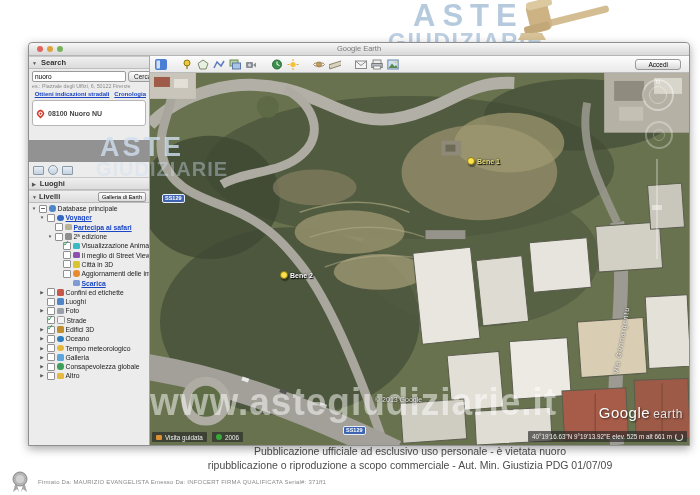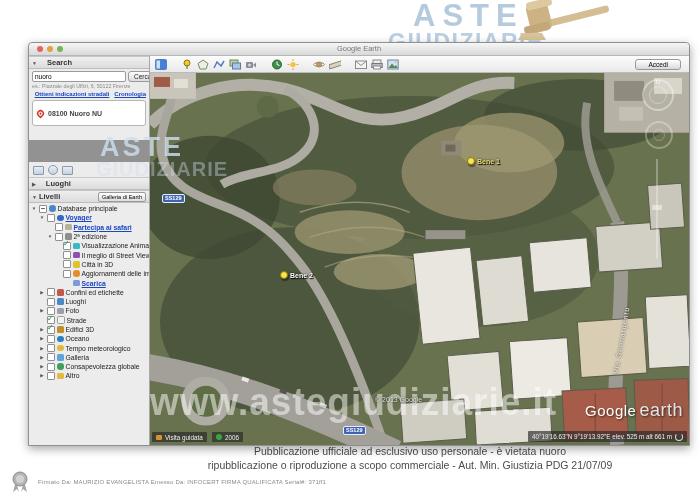--- a/index.html
+++ b/index.html
@@ -19,21 +19,21 @@
   .titlebar{height:12px;background:linear-gradient(#f6f6f6,#d8d8d8);border-bottom:1px solid #b5b5b5;
     border-radius:4px 4px 0 0;position:relative;flex:none}
   .tl{position:absolute;top:3px;width:6px;height:6px;border-radius:50%}
   .tl.r{left:8px;background:#e2645c}.tl.y{left:18px;background:#e0a33c}.tl.g{left:28px;background:#77b35a}
   .wtitle{position:absolute;left:0;right:0;top:1px;text-align:center;font-size:7.5px;color:#7a7a7a}
   .winbody{flex:1;display:flex;min-height:0}
   
   .sidebar{width:120px;flex:none;background:#ececec;border-right:1px solid #a8a8a8;
     font-size:7px;color:#333;position:relative;overflow:hidden}
   .phead{display:flex;align-items:center;height:11px;background:linear-gradient(#efefef,#dcdcdc);
-    border-top:1px solid #c7c7c7;border-bottom:1px solid #bdbdbd;font-weight:bold;font-size:7.5px;padding:0 3px;gap:10px}
+    border-top:1px solid #c7c7c7;border-bottom:1px solid #bdbdbd;font-weight:bold;font-size:7.5px;padding:0 3px;gap:4px}
   .phead .tri{font-size:5px;color:#555}
   .srow{display:flex;gap:2px;padding:2px 3px 1px}
   .sinput{flex:1;height:9px;font-size:6.5px;border:1px solid #9a9a9a;border-radius:2px;padding:0 2px;
     font-family:"Liberation Sans",sans-serif}
   .btn{font-size:6.5px;border:1px solid #9a9a9a;border-radius:3px;background:linear-gradient(#fdfdfd,#dcdcdc);
     padding:1px 5px;color:#222}
   .hint{font-size:5.3px;color:#8a8a8a;padding:0 3px;white-space:nowrap;overflow:hidden}
   .sblinks{display:flex;gap:5px;justify-content:flex-end;padding:2px 3px 1px;font-size:6px}
   .blue{color:#1a46c4;font-weight:bold;text-decoration:underline;cursor:pointer}
   .rescard{margin:2px 3px;background:#fff;border:1px solid #b5b5b5;border-radius:3px;height:24px;
@@ -101,21 +101,21 @@
   .compass .n{position:absolute;left:50%;top:-2px;transform:translateX(-50%);font-size:6px;color:rgba(255,255,255,.85)}
   .lookring{position:absolute;left:495px;top:48px;width:24px;height:24px;border:2px solid rgba(255,255,255,.3);border-radius:50%}
   .lookring::after{content:"";position:absolute;inset:6px;border:1.5px solid rgba(255,255,255,.25);border-radius:50%}
   .zslider{position:absolute;left:506px;top:86px;width:2px;height:100px;background:rgba(255,255,255,.3)}
   .zhandle{position:absolute;left:502px;top:132px;width:10px;height:5px;background:rgba(255,255,255,.45);border-radius:1px}
   .wm-www{position:absolute;left:0px;bottom:22px;font-size:37px;letter-spacing:1px;color:rgba(255,255,255,.5);
     white-space:nowrap;font-weight:bold;transform:scaleY(1.05)}
   .copyr{position:absolute;left:225px;bottom:42px;font-size:7px;color:rgba(255,255,255,.85);text-shadow:0 0 2px #000}
   .gel{position:absolute;right:6px;bottom:24px;color:#fff;text-shadow:1px 1px 2px rgba(0,0,0,.6);font-size:15px;
     letter-spacing:.5px}
-  .gel .earth{color:#e3e3e3;font-size:18px;margin-left:3px}
+  .gel .earth{color:#e3e3e3;font-size:12px;margin-left:3px}
   .chip{position:absolute;bottom:3px;background:rgba(40,40,40,.66);color:#eee;font-size:6.3px;
     padding:1.5px 4px;border-radius:1px;display:flex;align-items:center;gap:3px;white-space:nowrap}
   .chip .dot{width:6px;height:6px;border-radius:50%;background:#37a93c;flex:none}
   .chip .cam{width:6px;height:5px;background:#d98f33;border-radius:1px;flex:none}
   .chip .spin{width:6px;height:6px;border:1.5px solid rgba(255,255,255,.8);border-top-color:transparent;border-radius:50%;flex:none}
   
   .wm-band{position:absolute;left:29px;top:140px;width:121px;height:22px;background:#929292;z-index:5}
   .wm-aste{position:absolute;left:100px;top:132px;font-size:27px;font-weight:bold;letter-spacing:3px;
     color:rgba(208,222,240,.8);z-index:6}
   .wm-giud{position:absolute;left:96px;top:158px;font-size:20px;font-weight:bold;letter-spacing:1px;
@@ -491,21 +491,21 @@
     </div>
   </div>
 </div>
 
 <div class="wm-band"></div>
 <div class="wm-aste">ASTE</div>
 <div class="wm-giud">GIUDIZIARIE</div>
 
 <div class="disclaimer">
   <div>Pubblicazione ufficiale ad esclusivo uso personale - è vietata nuoro</div>
-  <div>ripubblicazione o riproduzione a scopo commerciale - Aut. Min. Giustizia PDG 21/07/09</div>
+  <div>ripubblicazione o riproduzione a scopo commerciale - Aut. Min. Giustizia PDG 01/07/09</div>
 </div>
 <svg class="rosette" width="22" height="22" viewBox="0 0 22 22">
   <polygon points="7,10 4,21 8,18 10,21" fill="#a8a8a8"></polygon>
   <polygon points="15,10 18,21 14,18 12,21" fill="#a8a8a8"></polygon>
   <circle cx="11" cy="8" r="7" fill="#b5b5b5" stroke="#8a8a8a"></circle>
   <circle cx="11" cy="8" r="4" fill="#d2d2d2"></circle>
 </svg>
 <div class="sig">Firmato Da: MAURIZIO EVANGELISTA Emesso Da: INFOCERT FIRMA QUALIFICATA Serial#: 371ff1</div>
 
 </body></html>

